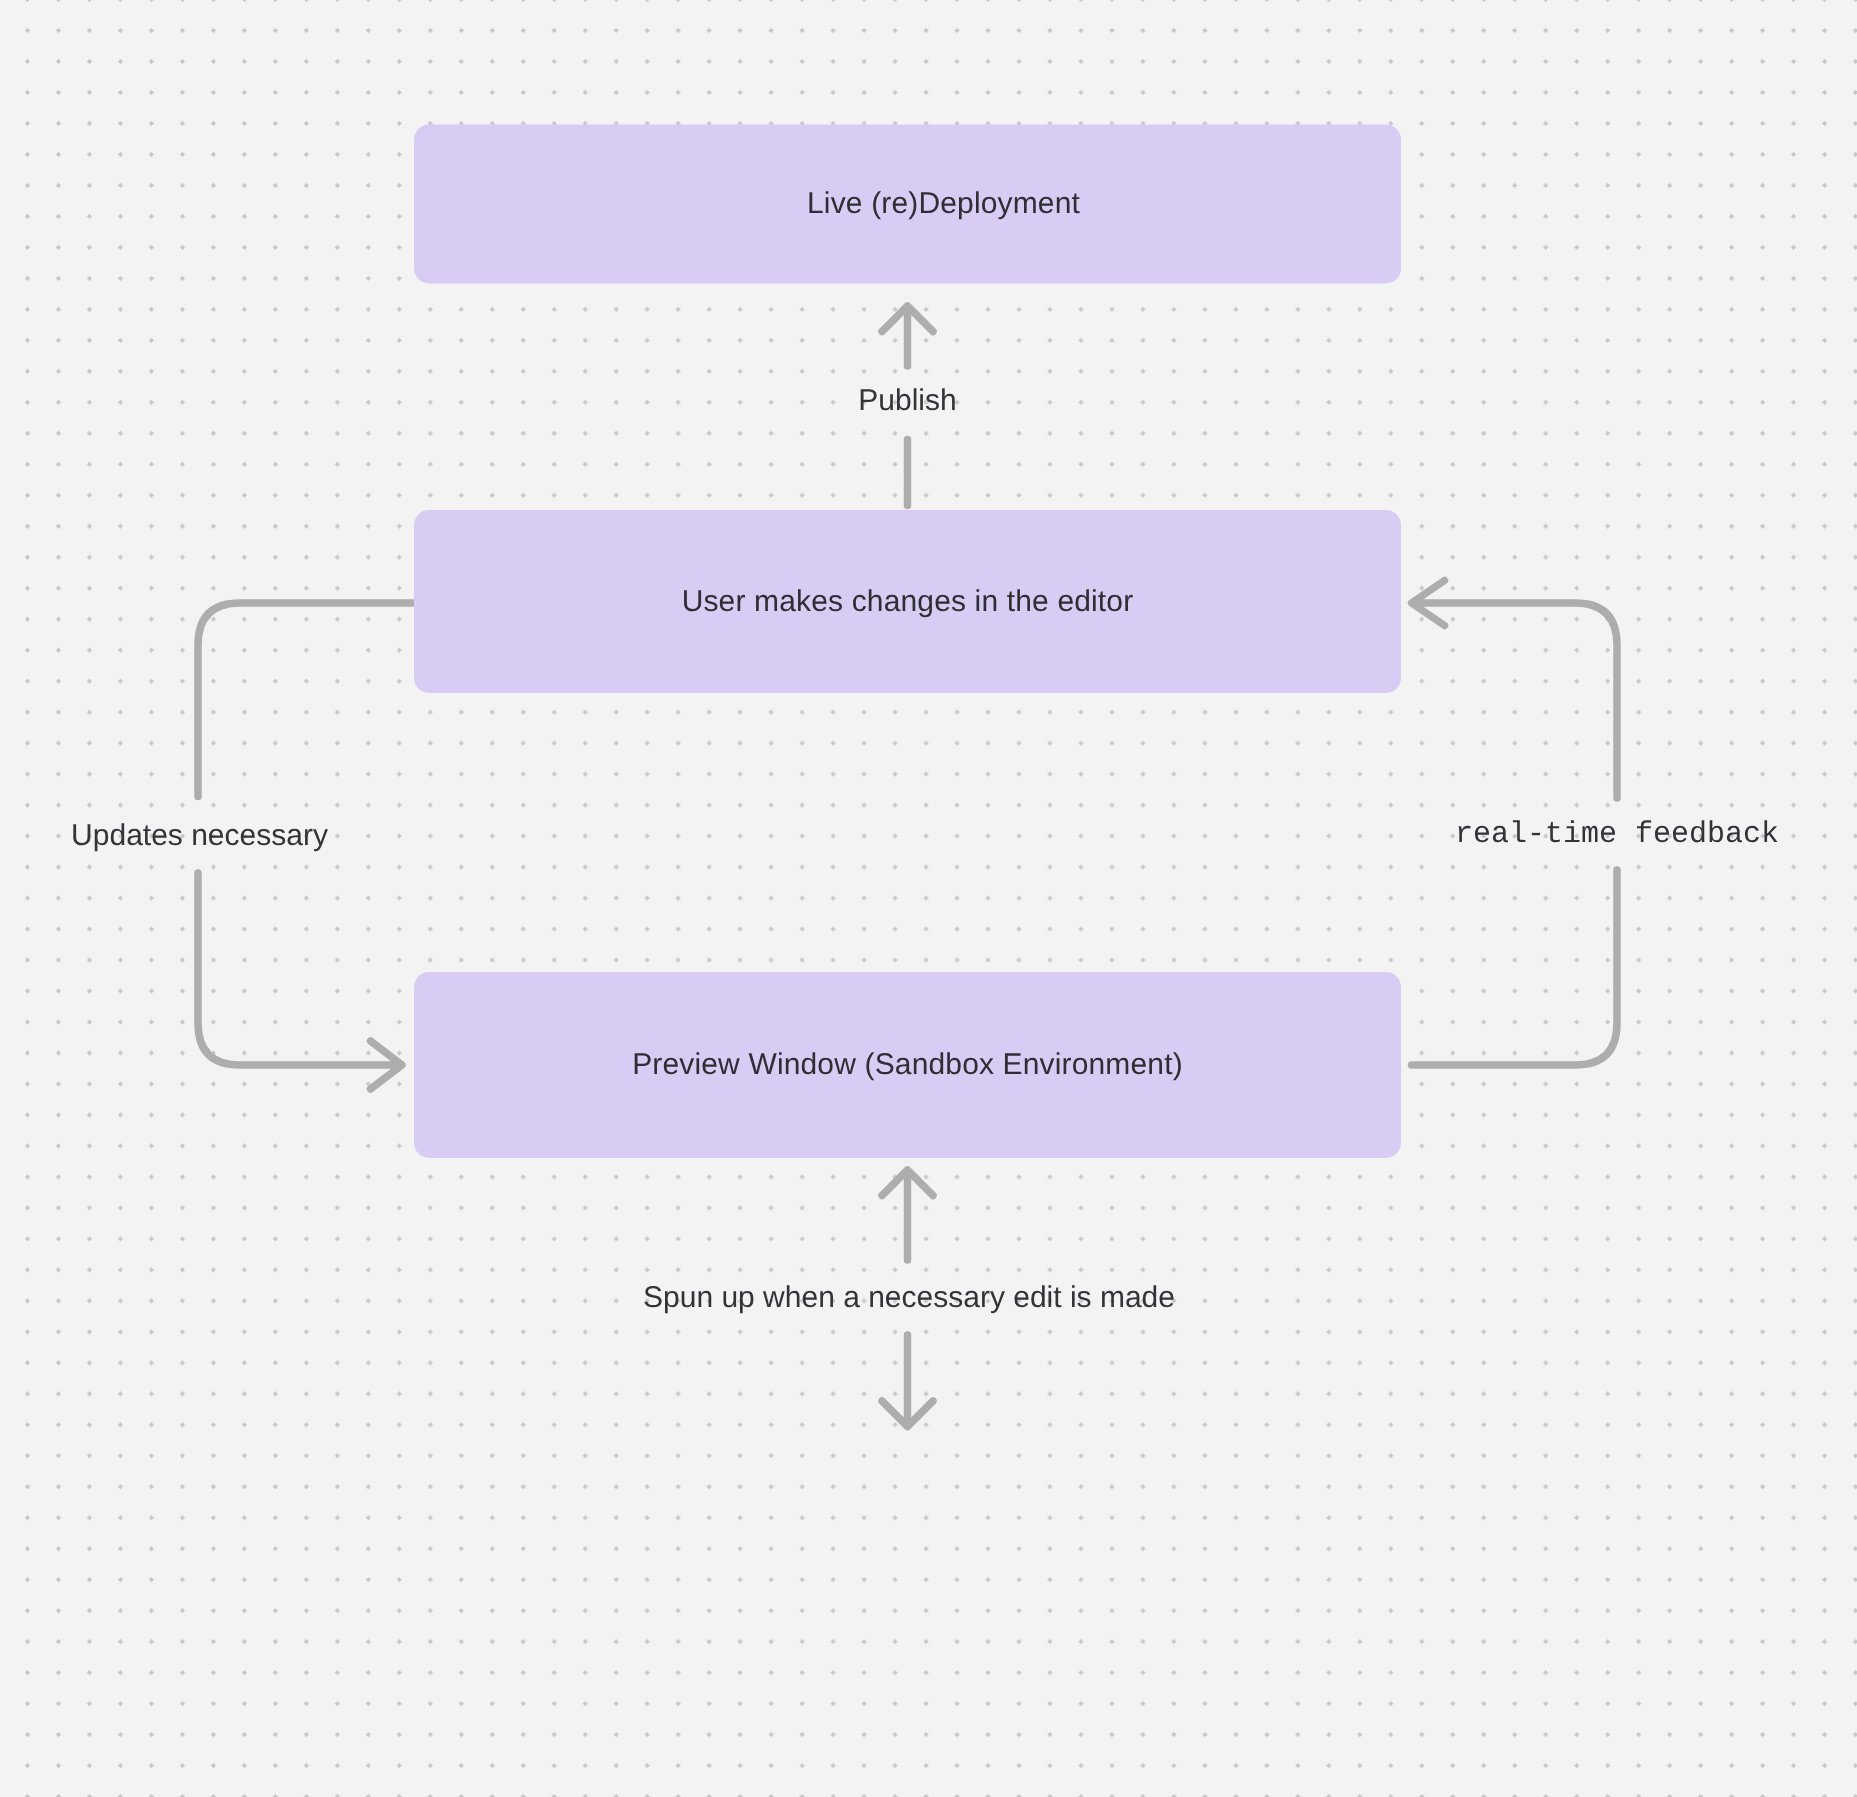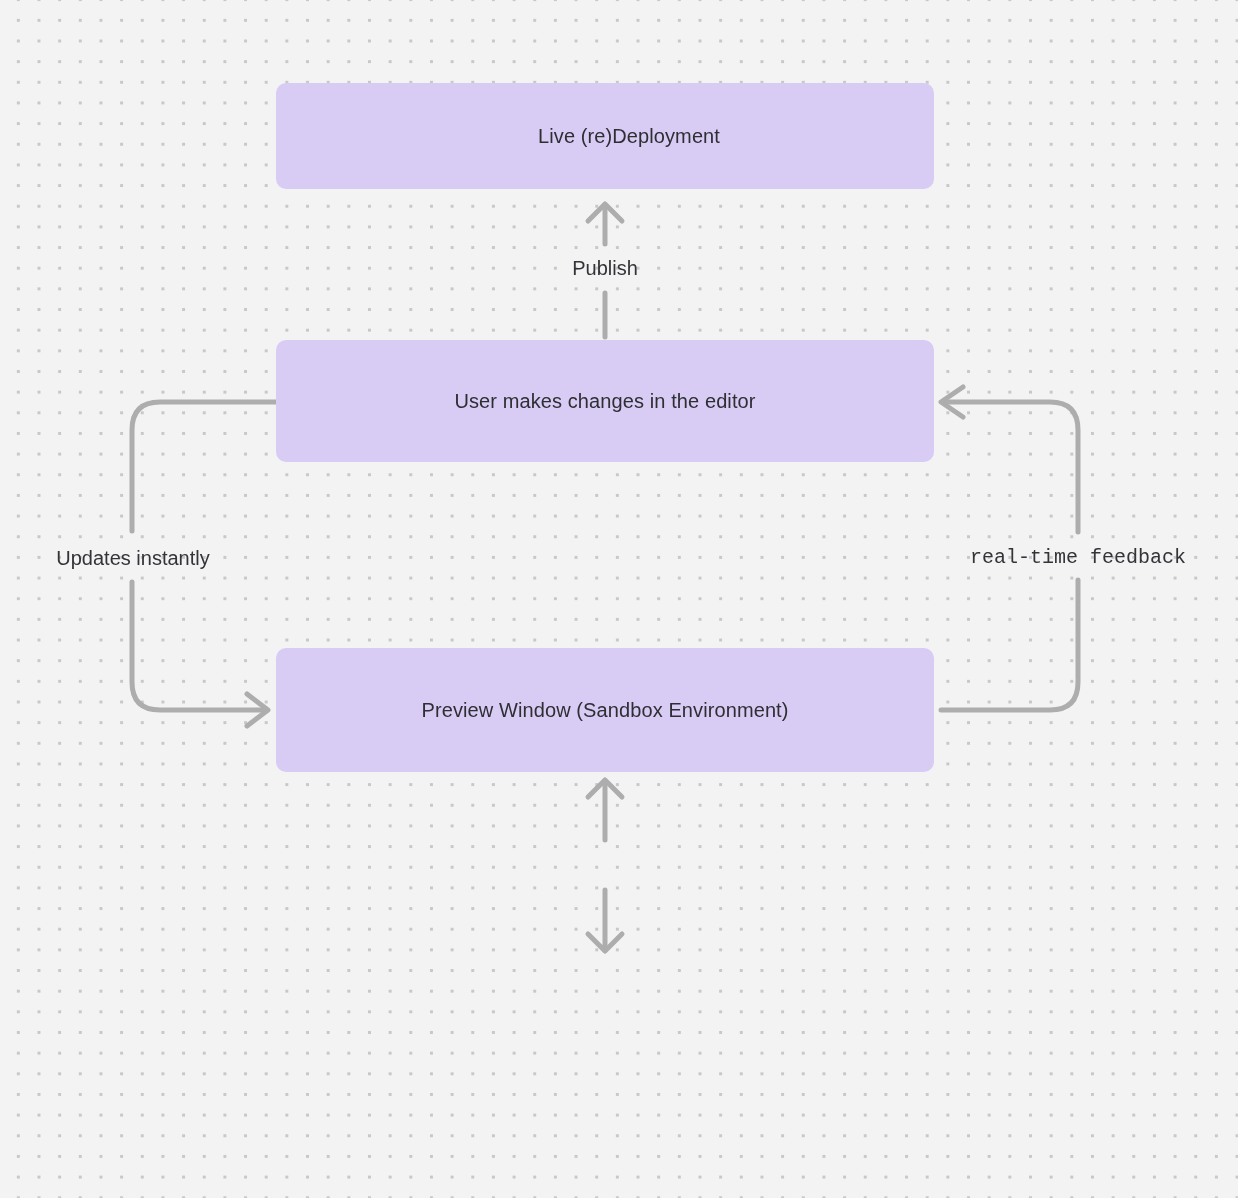--- a/index.html
+++ b/index.html
@@ -111,18 +111,19 @@
     <span class="node-label">User makes changes in the editor</span>
   </div>
 
   <div class="node" id="node-preview">
     <span class="node-label">Preview Window (Sandbox Environment)</span>
   </div>
 
 
   <div class="edge-label" id="label-publish">Publish</div>
 
-  <div class="edge-label" id="label-updates">Updates instantly</div>
+  <div class="edge-label" id="label-updates">Updates necessary</div>
 
   <div class="edge-label" id="label-realtime">real-time feedback</div>
 
+  <div class="edge-label" id="label-spunup">Spun up when a necessary edit is made</div>
 
 </div>
 
 </body></html>

